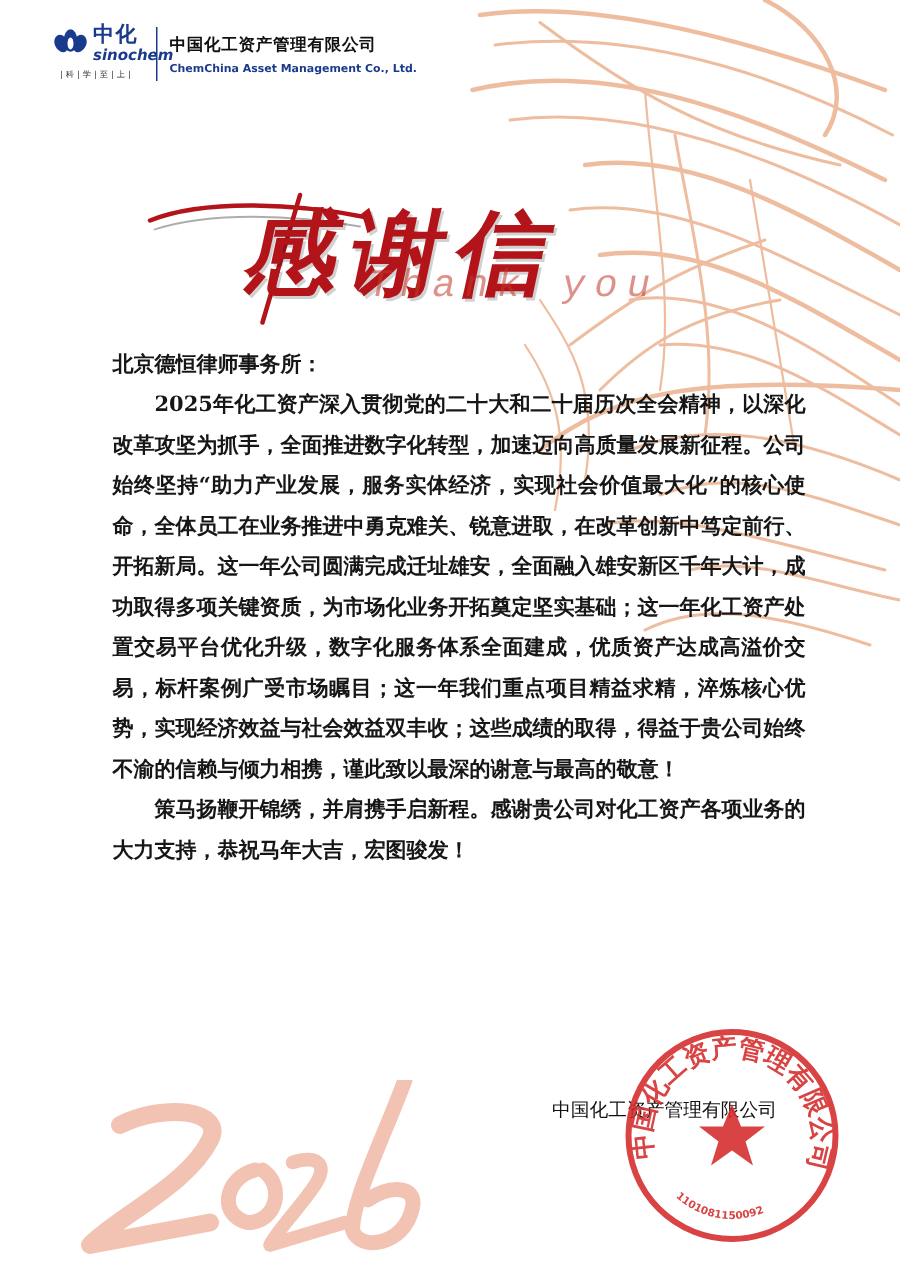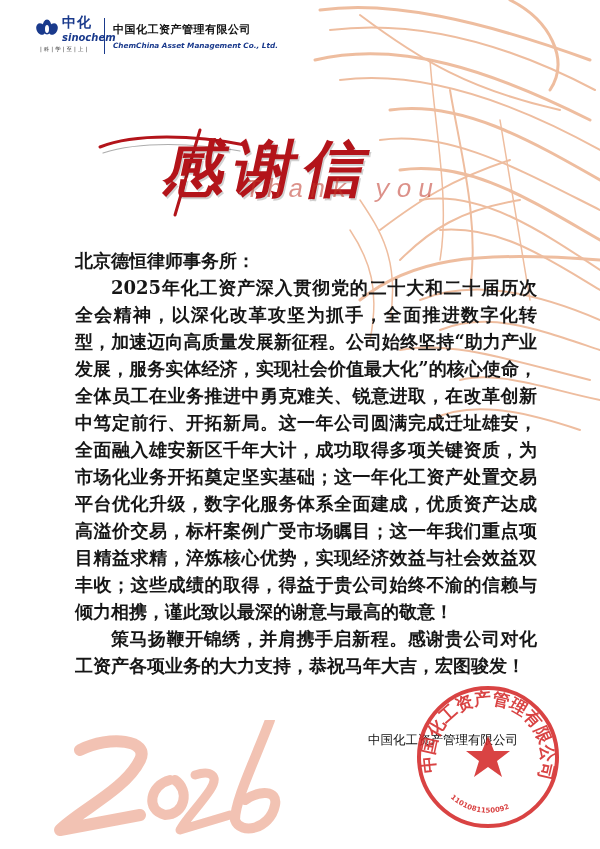--- a/index.html
+++ b/index.html
@@ -9,26 +9,26 @@
   .bg-2026 { position:absolute; left:20px; top:720px; width:270px; height:129px; z-index:0; }
   .header { position:absolute; left:36px; top:14px; display:flex; align-items:center; z-index:2; }
   .logo { position:relative; width:62px; height:44px; }
   .logo .mark { position:absolute; left:0; top:4px; width:22px; height:18px; }
   .logo .brand-cn { position:absolute; left:26px; top:0px; font-family:"DejaVu Sans", sans-serif; font-weight:bold; font-size:14px; color:#1a3a8c; letter-spacing:1px;text-align:right; }
   .logo .brand-en { position:absolute; left:26px; top:18px; font-family:"DejaVu Sans", sans-serif; font-size:10px; color:#1a3a8c; font-style:italic; font-weight:bold; }
   .logo .slogan { position:absolute; left:4px; top:32px; font-family:"DejaVu Sans", sans-serif; font-size:5.5px; color:#333; letter-spacing:2px; }
   .divider { width:1px; height:36px; background:#1a3a8c; margin:0 8px 0 6px; }
   .company { display:flex; flex-direction:column; }
   .company .cn { font-family:"DejaVu Sans", sans-serif; font-weight:bold; font-size:11px; color:#111; letter-spacing:0.5px; }
-  .company .en { font-family:"DejaVu Sans", sans-serif; font-weight:bold; font-style:italic; font-size:7.3px; color:#1a3a8c; margin-top:4px; }
+  .company .en { font-family:"DejaVu Sans", sans-serif; font-weight:bold; font-size:7.3px; color:#1a3a8c; margin-top:4px; }
   .title-wrap { position:absolute; left:95px; top:125px; width:360px; height:95px; z-index:2; }
   .title { position:absolute; left:70px; top:2px; font-family:"DejaVu Serif", serif; font-weight:bold; font-size:62px; color:#b3141a; letter-spacing:8px; transform:skewX(-12deg); text-shadow:2px 2px 0 rgba(0,0,0,0.18); }
   .title-script { position:absolute; left:150px; top:50px; font-family:Liberation Mono, monospace; font-style:italic; font-size:26px; color:#c0392b; opacity:0.55; letter-spacing:6px; }
   .title-swoosh { position:absolute; left:0; top:0; width:360px; height:95px; }
-  .body { position:absolute; left:75px; top:230px; width:462px; z-index:2; font-size:18px; line-height:27px; font-weight:bold; color:#161616;margin-top:17px; }
+  .body { position:absolute; left:75px; top:230px; width:462px; z-index:2; font-size:14px; line-height:27px; font-weight:bold; color:#161616; }
   .body p { margin:0; text-align:justify; text-justify:inter-character; }
   .body p.indent { text-indent:2em; }
   .sign { position:absolute; left:368px; top:732px; z-index:2; font-family:"DejaVu Sans", sans-serif; font-size:12.5px; color:#111; text-align:center; }
   .sign .company-sign { display:block; }
   .sign .date { display:block; margin-top:10px; }
   .seal { position:absolute; left:415px; top:684px; width:146px; height:146px; z-index:3; opacity:0.88; }
 </style>
 </head>
 <body>
 

